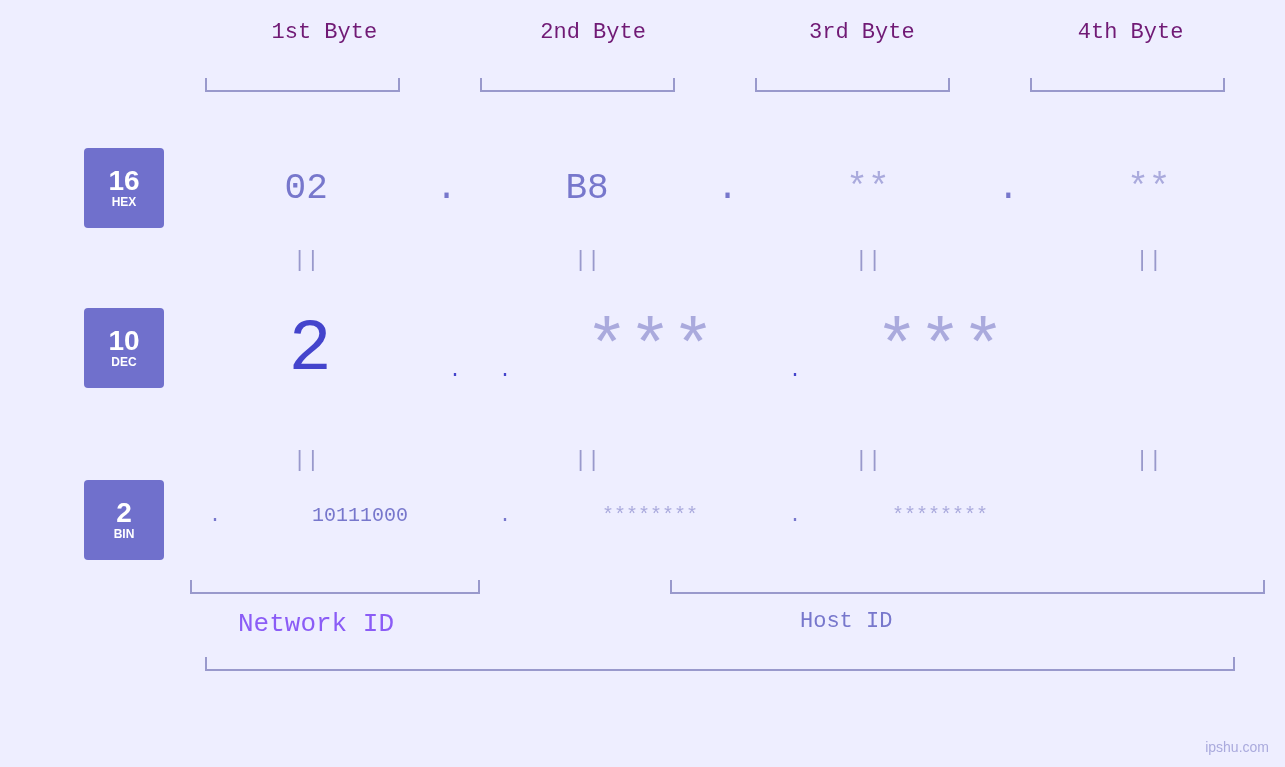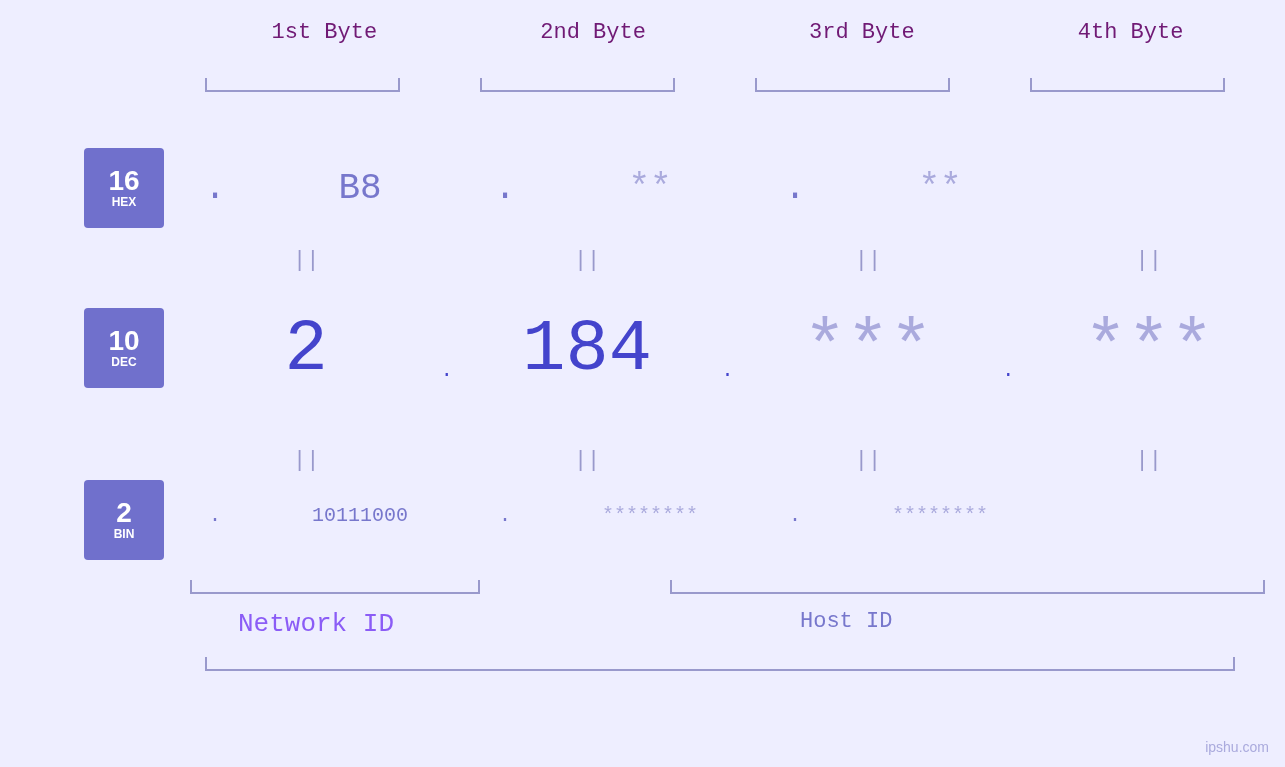--- a/index.html
+++ b/index.html
@@ -339,20 +339,23 @@
     <span class="base-number">10</span>
     <span class="base-name">DEC</span>
   </div>
 
   <div class="base-label bin-label">
     <span class="base-number">2</span>
     <span class="base-name">BIN</span>
   </div>
 
   <div class="values-row hex-row">
+    <div class="byte-cell">
+      <span class="hex-val">02</span>
+    </div>
     <div class="dot-cell hex-dot">.</div>
     <div class="byte-cell">
       <span class="hex-val">B8</span>
     </div>
     <div class="dot-cell hex-dot">.</div>
     <div class="byte-cell">
       <span class="hex-val star-dim">**</span>
     </div>
     <div class="dot-cell hex-dot">.</div>
     <div class="byte-cell">
@@ -368,23 +371,20 @@
     <div class="eq-cell">||</div>
     <div class="eq-dot-cell"></div>
     <div class="eq-cell">||</div>
   </div>
 
   <div class="values-row dec-row">
     <div class="byte-cell">
       <span class="dec-val">2</span>
     </div>
     <div class="dec-dot">.</div>
-    <div class="byte-cell">
-      <span class="dec-val">184</span>
-    </div>
     <div class="dec-dot">.</div>
     <div class="byte-cell">
       <span class="dec-val star-dim">***</span>
     </div>
     <div class="dec-dot">.</div>
     <div class="byte-cell">
       <span class="dec-val star-dim">***</span>
     </div>
   </div>
 

